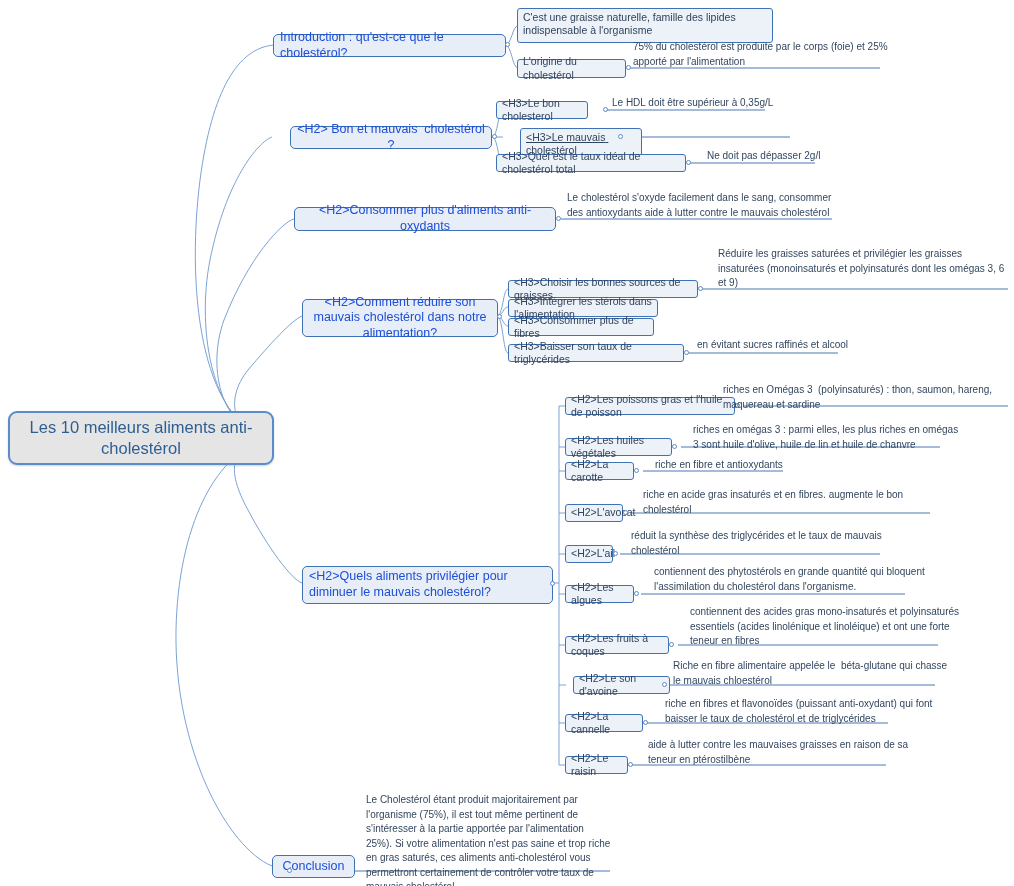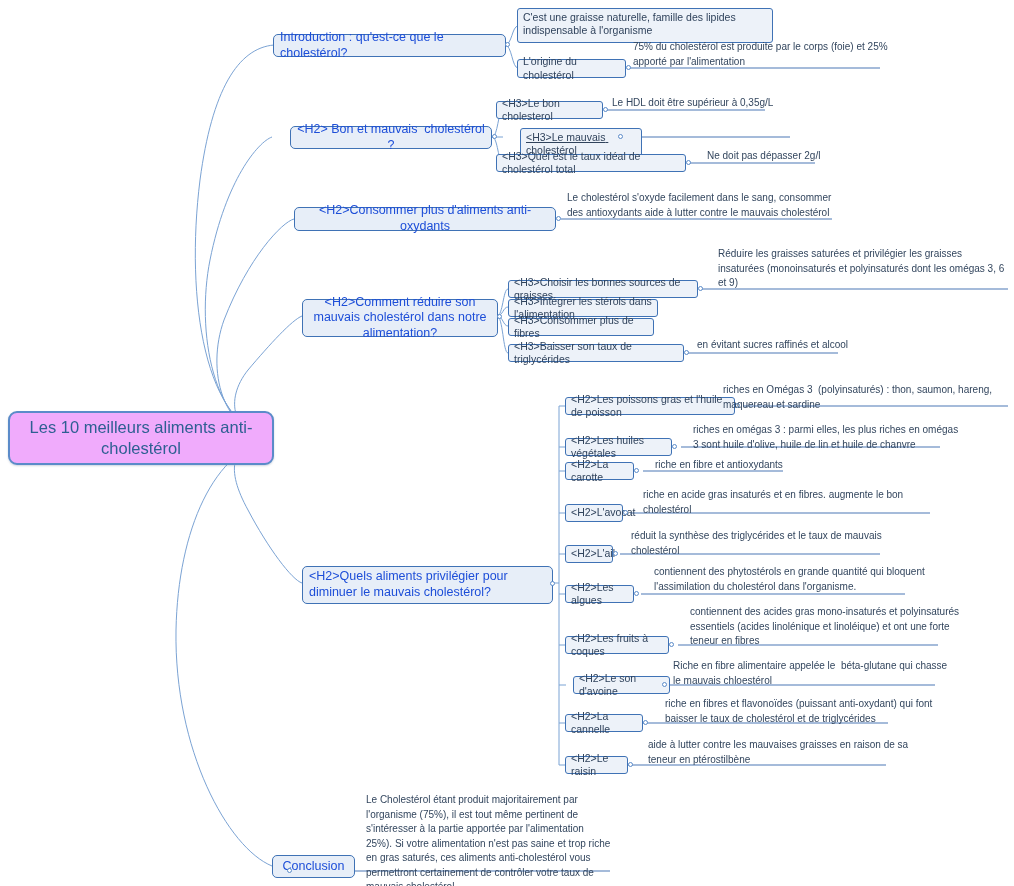--- a/index.html
+++ b/index.html
@@ -29,21 +29,21 @@
     color: #2b3c55;
     display: flex;
     align-items: center;
     padding: 2px 6px;
     line-height: 1.25;
     white-space: pre-wrap;
   }
   .node.root {
     border: 2px solid #5b8bc9;
     border-radius: 9px;
-    background: #f0abfc;
+    background: #e5e5e5;
     color: #2e5f92;
     font-size: 16.5px;
     justify-content: center;
     text-align: center;
     box-shadow: 0 1px 2px rgba(60,90,130,.25);
   }
   .node.level1 {
     border-radius: 5px;
     background: #e7eef8;
     color: #1d4ed8;
@@ -162,21 +162,21 @@
     <span>L'origine du cholestérol</span>
   </div>
   <div class="dot" style="left:626px; top:65px;"></div>
   <div class="anno" style="left:633px; top:40px; width:260px;">75% du cholestérol est produite par le corps (foie) et 25% apporté par l'alimentation</div>
 
   <div class="node level1 center" style="left:290px; top:126px; width:202px; height:23px;">
     <span>&lt;H2&gt; Bon et mauvais  cholestérol ?</span>
   </div>
   <div class="dot" style="left:492px; top:134px;"></div>
 
-  <div class="node level2" style="left:496px; top:101px; width:107px; height:18px;">
+  <div class="node level2" style="left:496px; top:101px; width:92px; height:18px;">
     <span>&lt;H3&gt;Le bon cholesterol</span>
   </div>
   <div class="dot" style="left:603px; top:107px;"></div>
   <div class="anno" style="left:612px; top:96px; width:260px;">Le HDL doit être supérieur à 0,35g/L</div>
 
   <div class="node level2" style="left:520px; top:128px; width:122px; height:32px;text-decoration:underline;">
     <span>&lt;H3&gt;Le mauvais cholestérol</span>
   </div>
   <div class="dot" style="left:618px; top:134px;"></div>
 

